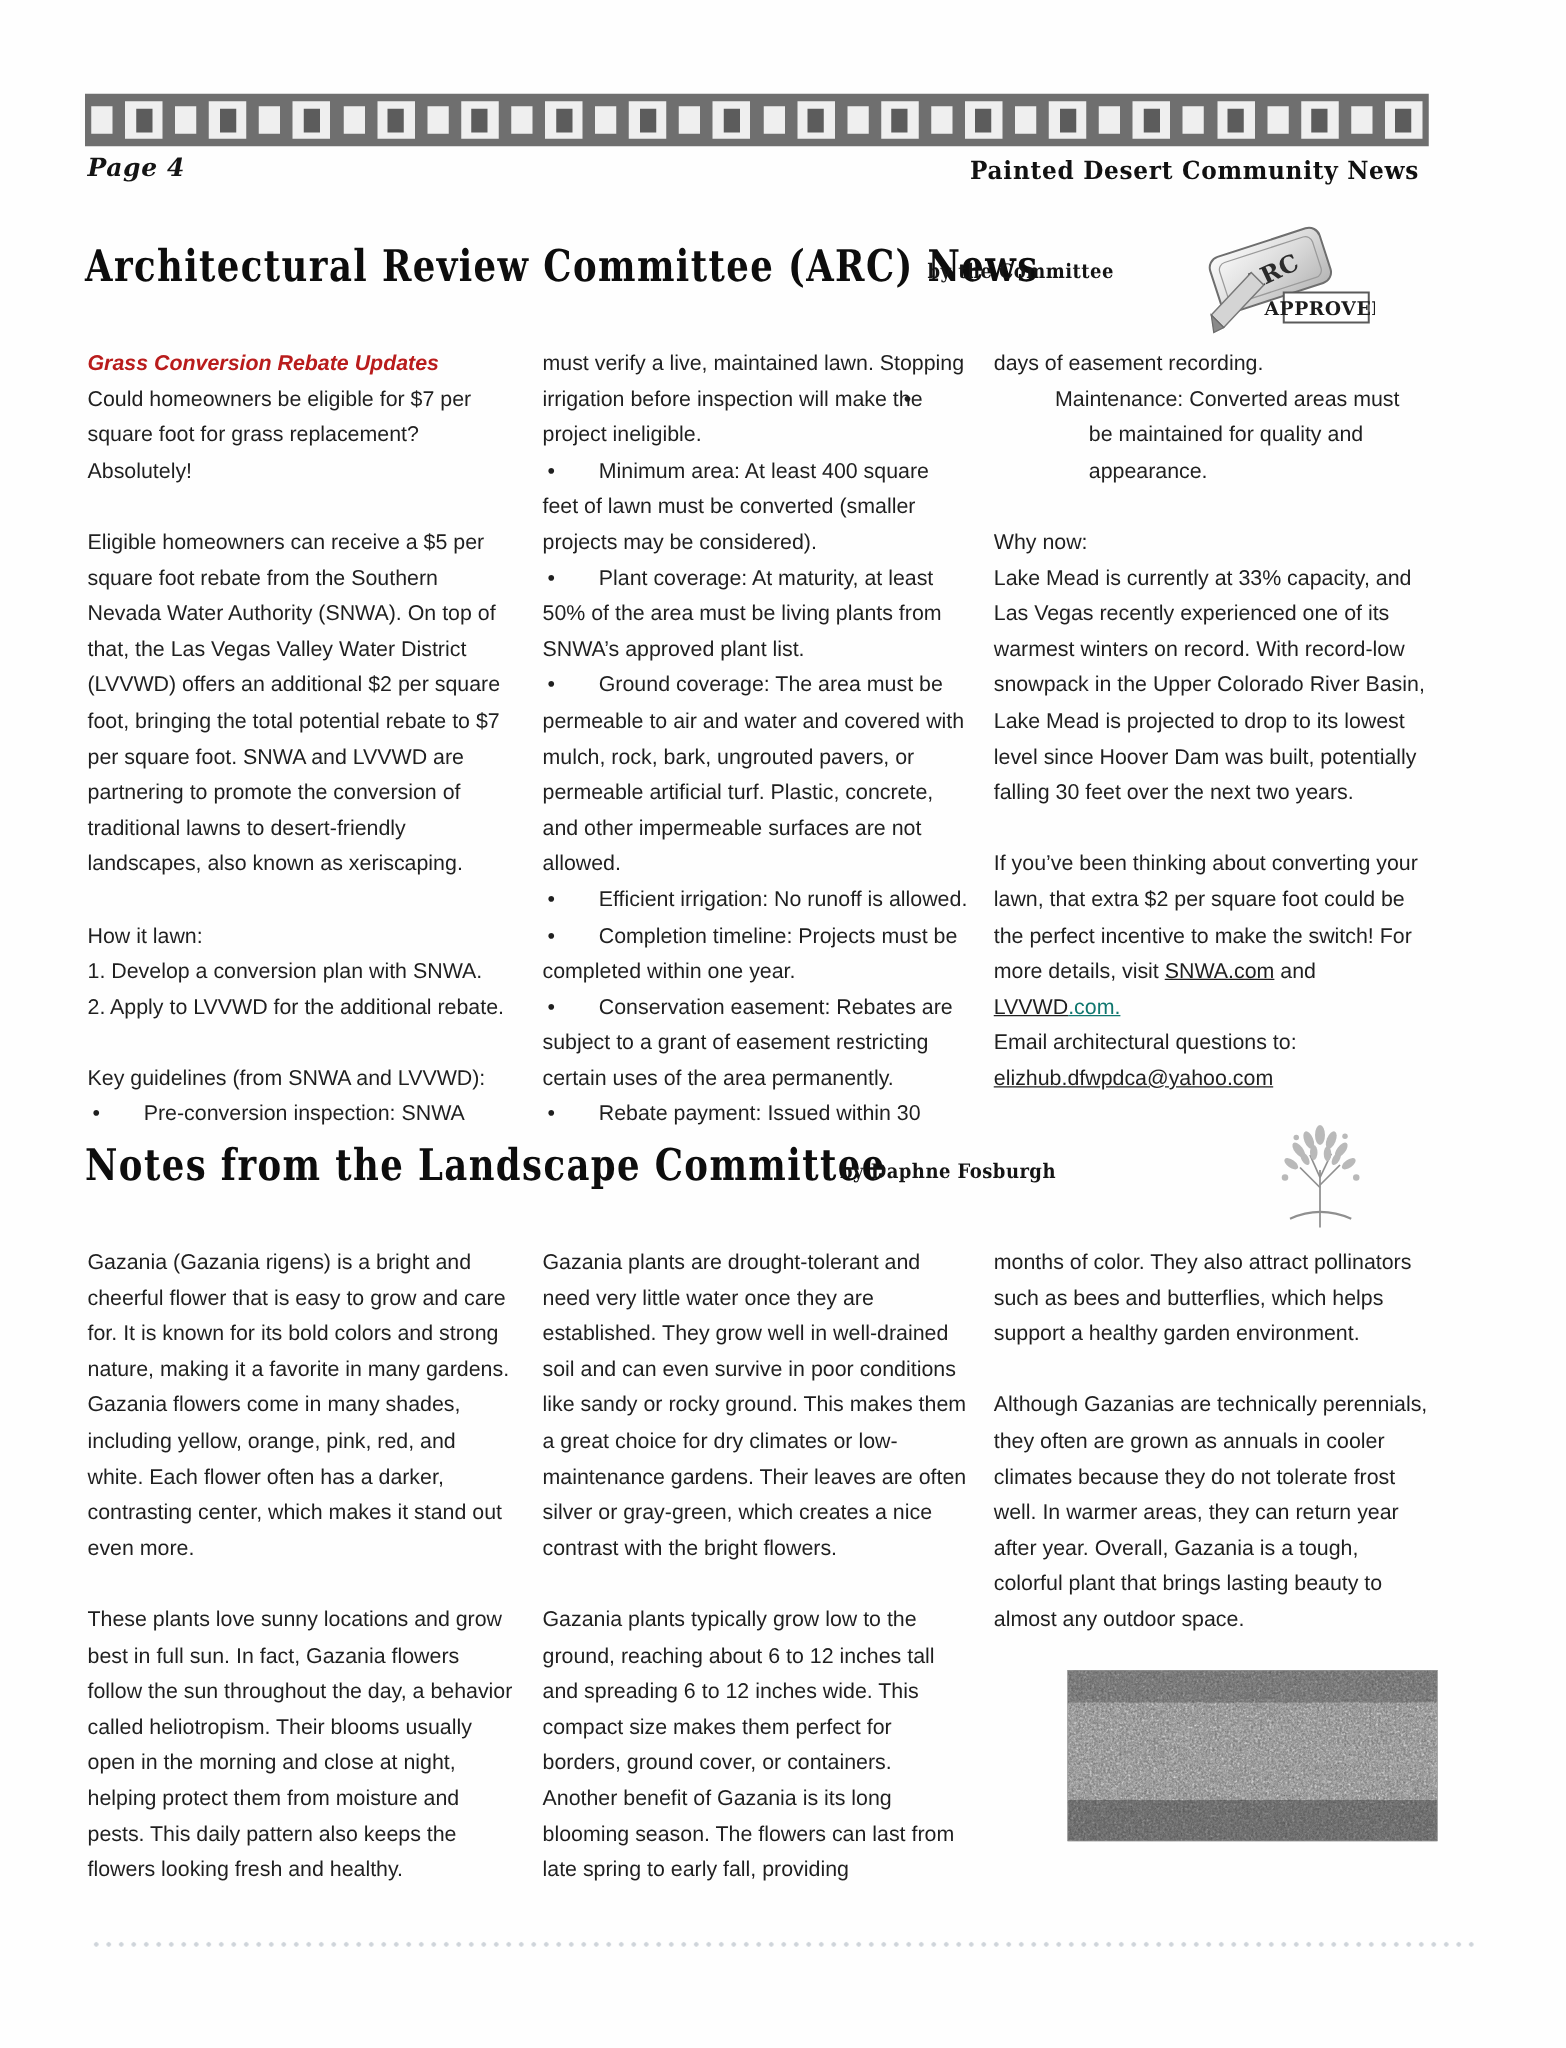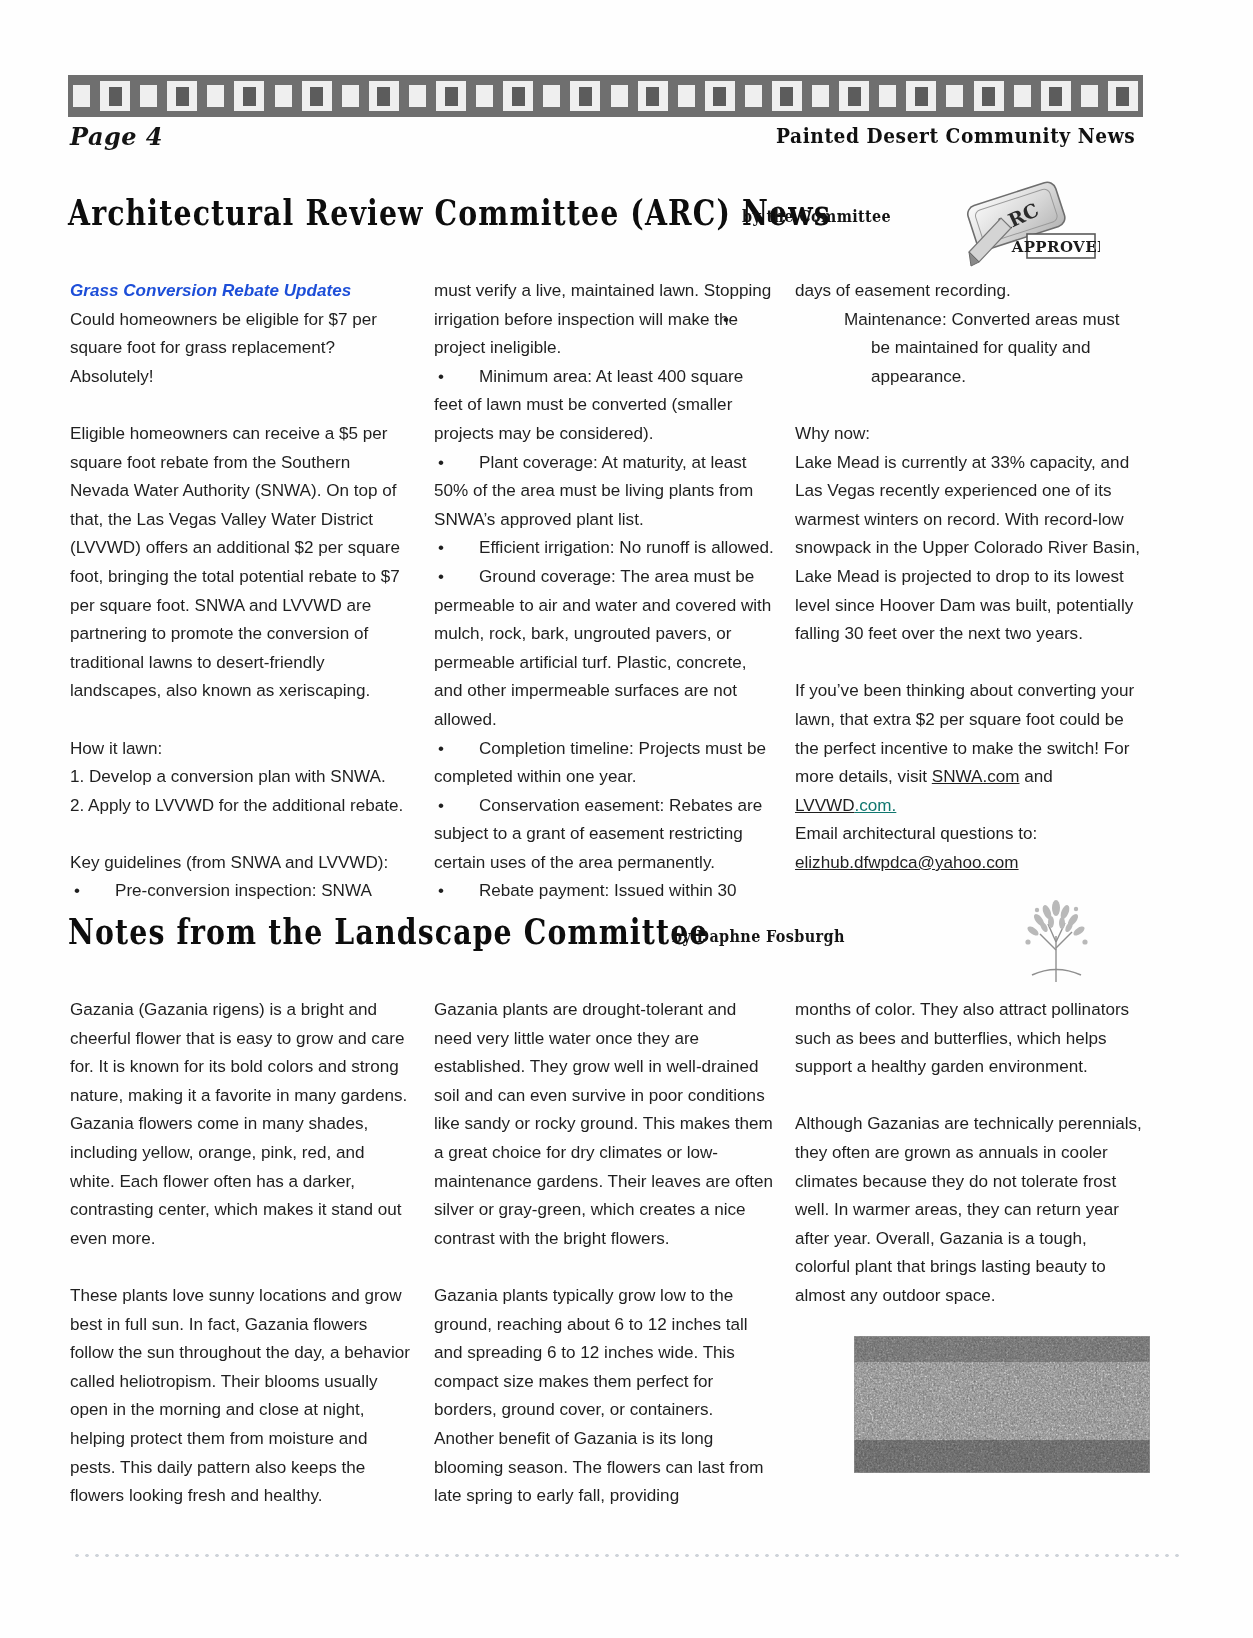--- a/index.html
+++ b/index.html
@@ -56,21 +56,21 @@
   }
 
   
   .page-num {
     position: absolute;
     left: 70px;
     top: 122px;
     font-family: "DejaVu Serif", "Liberation Serif", serif;
     font-style: italic;
     font-weight: bold;
-    font-size: 24px;
+    font-size: 20px;
     letter-spacing: 0.5px;
     color: #141414;
   }
   .masthead {
     position: absolute;
     right: 118px;
     top: 124px;
     font-family: "DejaVu Serif", "Liberation Serif", serif;
     font-weight: bold;
     font-size: 20px;
@@ -112,21 +112,21 @@
     font-size: 17.1px;
     line-height: 28.6px;
     color: #1f1f1f;
     font-family: "Liberation Sans", "DejaVu Sans", sans-serif;
   }
   .col p { margin: 0; }
   .col p.gap { margin-top: 28.6px; }
   .subhead {
     font-weight: bold;
     font-style: italic;
-    color: #1d4ed8;
+    color: #b91c1c;
   }
   .bullet-item {
     position: relative;
     padding-left: 0;
   }
   .bullet-item .bdot {
     display: inline-block;
     width: 9px;
     position: relative;
     left: 4px;
@@ -308,22 +308,22 @@
     <p>1. Develop a conversion plan with SNWA.</p>
     <p>2. Apply to LVVWD for the additional rebate.</p>
     <p class="gap">Key guidelines (from SNWA and LVVWD):</p>
     <p class="bullet-item"><span class="bdot">•</span><span class="btxt">Pre-conversion inspection: SNWA</span></p>
   </div>
 
   <div class="col" style="left:434px; top:277px; width:342px;">
     <p>must verify a live, maintained lawn. Stopping irrigation before inspection will make the project ineligible.</p>
     <p class="bullet-item"><span class="bdot">•</span><span class="btxt">Minimum area: At least 400 square feet of lawn must be converted (smaller projects may be considered).</span></p>
     <p class="bullet-item"><span class="bdot">•</span><span class="btxt">Plant coverage: At maturity, at least 50% of the area must be living plants from SNWA’s approved plant list.</span></p>
+    <p class="bullet-item"><span class="bdot">•</span><span class="btxt">Ground coverage: The area must be permeable to air and water and covered with mulch, rock, bark, ungrouted pavers, or permeable artificial turf. Plastic, concrete, and other impermeable surfaces are not allowed.</span></p>
     <p class="bullet-item"><span class="bdot">•</span><span class="btxt">Efficient irrigation: No runoff is allowed.</span></p>
-    <p class="bullet-item"><span class="bdot">•</span><span class="btxt">Ground coverage: The area must be permeable to air and water and covered with mulch, rock, bark, ungrouted pavers, or permeable artificial turf. Plastic, concrete, and other impermeable surfaces are not allowed.</span></p>
     <p class="bullet-item"><span class="bdot">•</span><span class="btxt">Completion timeline: Projects must be completed within one year.</span></p>
     <p class="bullet-item"><span class="bdot">•</span><span class="btxt">Conservation easement: Rebates are subject to a grant of easement restricting certain uses of the area permanently.</span></p>
     <p class="bullet-item"><span class="bdot">•</span><span class="btxt">Rebate payment: Issued within 30</span></p>
   </div>
 
   <div class="col" style="left:795px; top:277px; width:348px;">
     <p>days of easement recording.</p>
     <p class="bullet-hang"><span class="bdot">•</span><span class="btxt">Maintenance: Converted areas must be maintained for quality and appearance.</span></p>
     <p class="gap">Why now:</p>
     <p>Lake Mead is currently at 33% capacity, and Las Vegas recently experienced one of its warmest winters on record. With record-low snowpack in the Upper Colorado River Basin, Lake Mead is projected to drop to its lowest level since Hoover Dam was built, potentially falling 30 feet over the next two years.</p>

